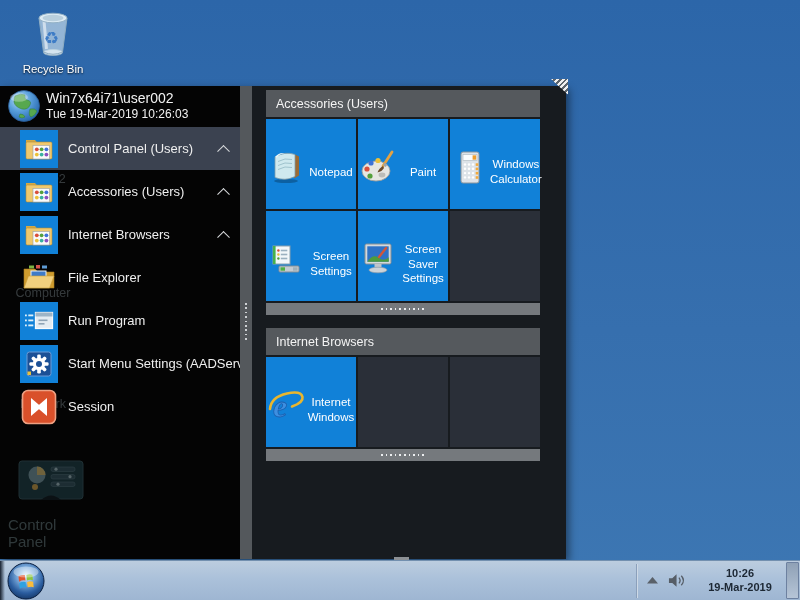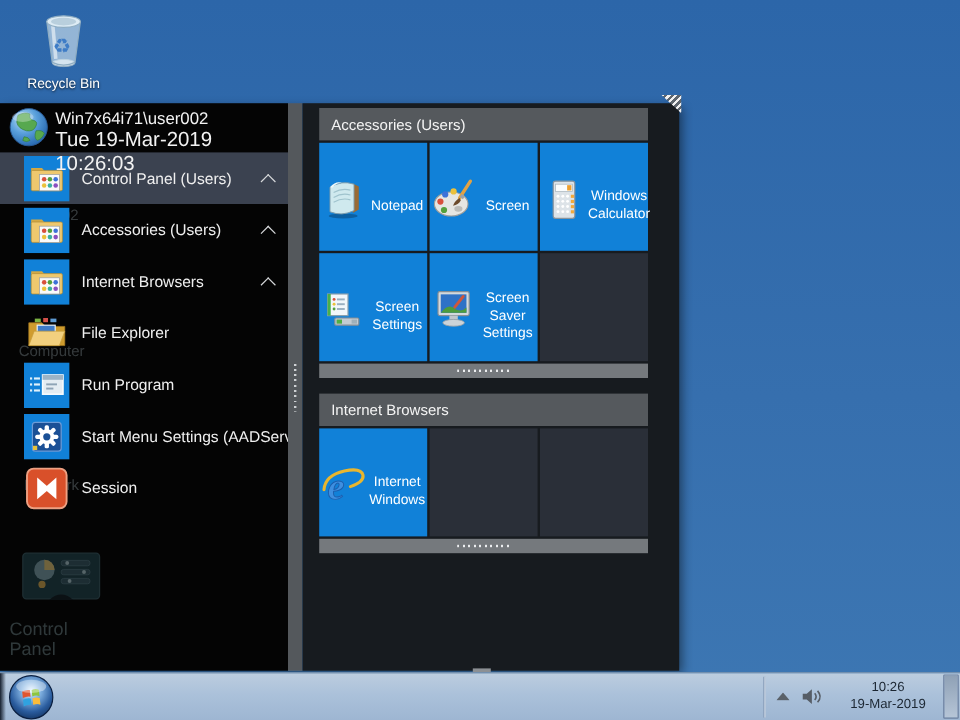--- a/index.html
+++ b/index.html
@@ -14,21 +14,21 @@
   .desk-icon .lbl{margin-top:1px;font-size:11.5px;color:#fff;text-shadow:0 1px 2px rgba(0,0,0,.85);text-align:center;}
   
   .panel{position:absolute;left:0;top:86px;width:566px;height:473px;box-shadow:3px 3px 8px rgba(0,0,0,.45);}
   .menu-left{position:absolute;left:0;top:0;width:240px;height:100%;background:#040404;overflow:hidden;}
   .ghost{position:absolute;left:0;width:86px;text-align:center;font-size:12.5px;color:rgba(195,212,220,.26);z-index:0;}
   .ghost-cp{position:absolute;left:8px;top:374px;width:86px;opacity:.55;z-index:0;display:flex;flex-direction:column;align-items:center;}
   .ghost-cp .lbl{margin-top:12px;font-size:15px;color:rgba(148,178,184,.55);}
   .menu-header{position:absolute;left:0;top:0;right:0;height:41px;z-index:2;}
   .menu-header svg{position:absolute;left:7px;top:3px;}
   .menu-header .t1{position:absolute;left:46px;top:4px;font-size:14px;color:#f2f2f2;}
-  .menu-header .t2{position:absolute;left:46px;top:21px;font-size:17px;color:#f2f2f2;}
+  .menu-header .t2{position:absolute;left:46px;top:21px;font-size:12px;color:#f2f2f2;}
   .menu-items{position:absolute;left:0;top:41px;right:0;z-index:1;}
   .menu-item{height:43px;display:flex;align-items:center;padding:0 12px 0 20px;cursor:default;}
   .menu-item.selected{background:#3b4250;}
   .menu-item .mi-icon{width:38px;height:38px;flex:0 0 38px;}
   .menu-item .mi-label{margin-left:10px;font-size:13px;color:#efefef;flex:1;white-space:nowrap;}
   .chev{width:8px;height:8px;border-left:1.6px solid #d7d9db;border-top:1.6px solid #d7d9db;transform:rotate(45deg) translate(2px,2px);}
   .splitter{position:absolute;left:240px;top:0;width:12px;height:100%;background:#54585c;display:flex;align-items:center;justify-content:center;}
   .splitter .vdots{width:2px;height:40px;background:repeating-linear-gradient(to bottom,#ced1d4 0 1.6px,transparent 1.6px 4.4px);}
   .tile-area{position:absolute;left:252px;top:0;width:314px;height:100%;background:#171b1f;}
   .group{margin-left:14px;width:274px;}
@@ -41,21 +41,21 @@
   .tile-empty{background:#2a2f38;}
   .group-footer{margin-top:2px;height:12px;background:#75797d;display:flex;align-items:center;justify-content:center;}
   .group-footer .hdots{width:44px;height:2px;background:repeating-linear-gradient(to right,#eceef0 0 1.6px,transparent 1.6px 4.6px);}
   .fold{position:absolute;left:551px;top:79px;width:17px;height:17px;
     background:repeating-linear-gradient(135deg,#f0f0f0 0 2px,#5d656d 2px 4px);
     clip-path:polygon(0 0,100% 0,100% 92%);}
   .bottom-grip{position:absolute;left:394px;top:557px;width:15px;height:4px;background:#8c9094;}
   
   .taskbar{position:absolute;left:0;bottom:0;width:800px;height:40px;
     background:linear-gradient(180deg,#bccddf 0%,#abc1da 45%,#9eb6d2 100%);
-    border-top:1px solid #7390af;box-sizing:border-box;}
+    border-top:1px solid #7390af;box-sizing:border-box;font-weight:bold;}
   .tb-leftshadow{position:absolute;left:0;top:0;bottom:0;width:5px;background:linear-gradient(90deg,#16202f,rgba(22,32,47,0));}
   .orb{position:absolute;left:7px;top:1px;width:38px;height:38px;cursor:pointer;}
   .tray{position:absolute;right:17px;top:0;height:100%;display:flex;align-items:center;}
   .tray-sep{width:1px;height:34px;background:#8ba0bb;border-right:1px solid #cdd9e6;margin-right:7px;}
   .tray-arrow{margin:0 6px 0 2px;display:flex;align-items:center;}
   .tray-speaker{margin:0 4px;display:flex;align-items:center;}
   .clock{margin-left:6px;width:86px;text-align:center;font-size:11px;line-height:13.5px;color:#1c2733;}
   .show-desktop{position:absolute;right:1px;top:1px;bottom:1px;width:13px;
     background:linear-gradient(180deg,#8fa1b6 0%,#b6c5d7 100%);
     border:1px solid #6d81a0;border-radius:1px;box-sizing:border-box;}
@@ -287,21 +287,21 @@
                 <ellipse cx="24" cy="27" rx="3.4" ry="2.4" fill="#bcbcb8"></ellipse>
                 <circle cx="9" cy="21" r="2.6" fill="#d8503c"></circle>
                 <circle cx="12" cy="28" r="2.6" fill="#54a03c"></circle>
                 <circle cx="13" cy="15" r="2.6" fill="#3c72d8"></circle>
                 <circle cx="20" cy="12.5" r="2.6" fill="#ebc13a"></circle>
                 <path d="M34,4 L25,18" stroke="#e2a243" stroke-width="2.8" stroke-linecap="round"></path>
                 <path d="M26,16 l2.6,1.8" stroke="#9aa4ac" stroke-width="3"></path>
                 <path d="M25,18 q-4,2 -5.5,6.5 q4.5,-1 6.5,-4.5 z" fill="#6b4a2a"></path>
               </svg>
             </span>
-            <div class="t-label">Screen</div>
+            <div class="t-label">Paint</div>
           </div>
           <div class="tile">
             <span>
               <svg width="40" height="40" viewBox="0 0 40 40">
                 <rect x="11" y="4" width="18" height="31" rx="2" fill="#dde3e8" stroke="#8a949c"></rect>
                 <rect x="13" y="6.5" width="14" height="6" fill="#fbfdfe" stroke="#aab6be" stroke-width="0.6"></rect>
                 <rect x="22.6" y="7.3" width="3.6" height="4.4" fill="#ef9f2e"></rect>
                 <g fill="#fff">
                   <circle cx="15" cy="16.5" r="1.2"></circle>
                     <circle cx="19" cy="16.5" r="1.2"></circle>

